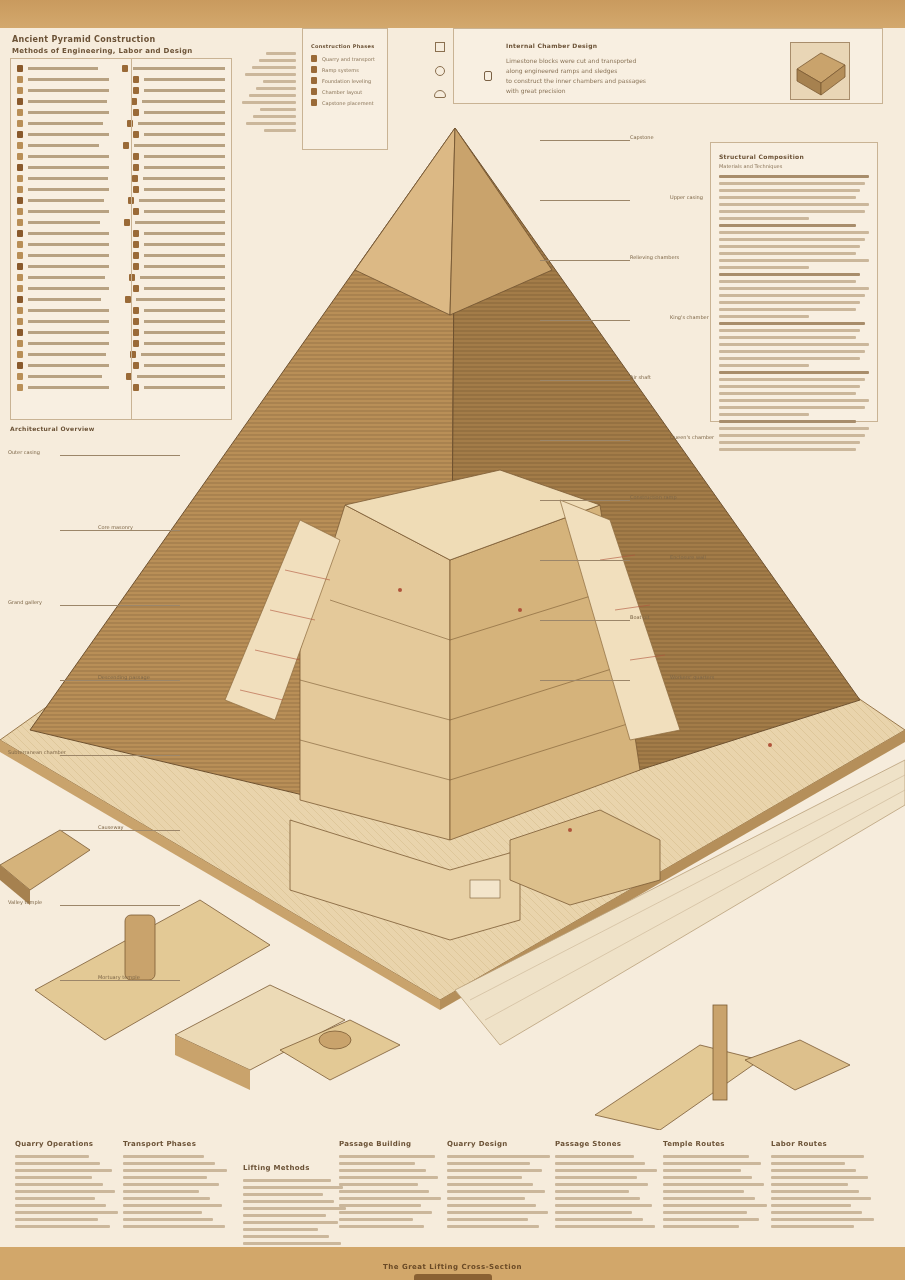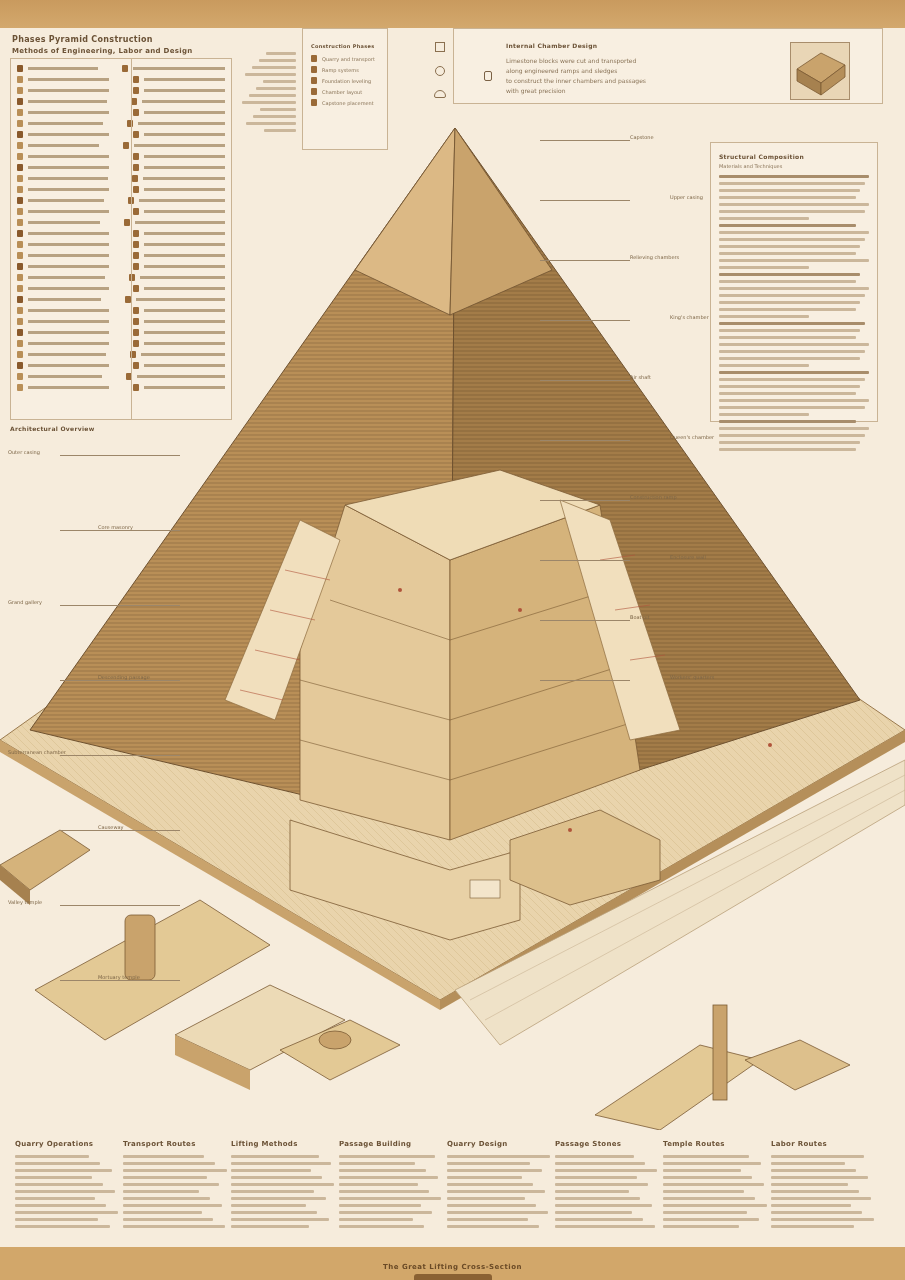--- a/index.html
+++ b/index.html
@@ -28,21 +28,21 @@
   .col { position: absolute; top: 1140px; width: 105px; }
   .col .h { font-size: 7px; margin-bottom: 7px; }
   .col .line { margin: 4px 0; height: 3px; }
 </style>
 </head>
 <body>
 
 <div class="topband"></div>
 
 <div style="position:absolute;left:12px;top:35px;width:220px;">
-  <div class="h" style="font-size:8px;">Phases Pyramid Construction</div>
+  <div class="h" style="font-size:8px;">Ancient Pyramid Construction</div>
   <div class="h" style="font-size:7px;margin-top:3px;">Methods of Engineering, Labor and Design</div>
 </div>
 
 <div class="panel" style="left:10px;top:58px;width:222px;height:362px;">
   <div style="position:absolute;left:120px;top:0;width:1px;height:100%;background:#c9b394;"></div>
   <div id="leftrows" style="padding:4px 6px;">
       <div class="row">
         <span class="ic" style="background:#8a5a2c"></span>
         <span class="bar" style="max-width:70px"></span>
         <span style="width:14px"></span>
@@ -496,34 +496,34 @@
       <div class="line" style="width: 73%;"></div>
       <div class="line" style="width: 84%;"></div>
       <div class="line" style="width: 95%;"></div>
       <div class="line" style="width: 76%;"></div>
       <div class="line" style="width: 87%;"></div>
       <div class="line" style="width: 98%;"></div>
       <div class="line" style="width: 79%;"></div>
       <div class="line" style="width: 90%;"></div>
     </div>
     <div class="col" style="left: 123px;">
-      <div class="h">Transport Routes</div>
+      <div class="h">Transport Phases</div>
       <div class="line" style="width: 77%;"></div>
       <div class="line" style="width: 88%;"></div>
       <div class="line" style="width: 99%;"></div>
       <div class="line" style="width: 80%;"></div>
       <div class="line" style="width: 91%;"></div>
       <div class="line" style="width: 72%;"></div>
       <div class="line" style="width: 83%;"></div>
       <div class="line" style="width: 94%;"></div>
       <div class="line" style="width: 75%;"></div>
       <div class="line" style="width: 86%;"></div>
       <div class="line" style="width: 97%;"></div>
     </div>
-    <div class="col" style="left: 231px;">
+    <div class="col" style="left: 243px; margin-top: 24px;">
       <div class="h">Lifting Methods</div>
       <div class="line" style="width: 84%;"></div>
       <div class="line" style="width: 95%;"></div>
       <div class="line" style="width: 76%;"></div>
       <div class="line" style="width: 87%;"></div>
       <div class="line" style="width: 98%;"></div>
       <div class="line" style="width: 79%;"></div>
       <div class="line" style="width: 90%;"></div>
       <div class="line" style="width: 71%;"></div>
       <div class="line" style="width: 82%;"></div>

